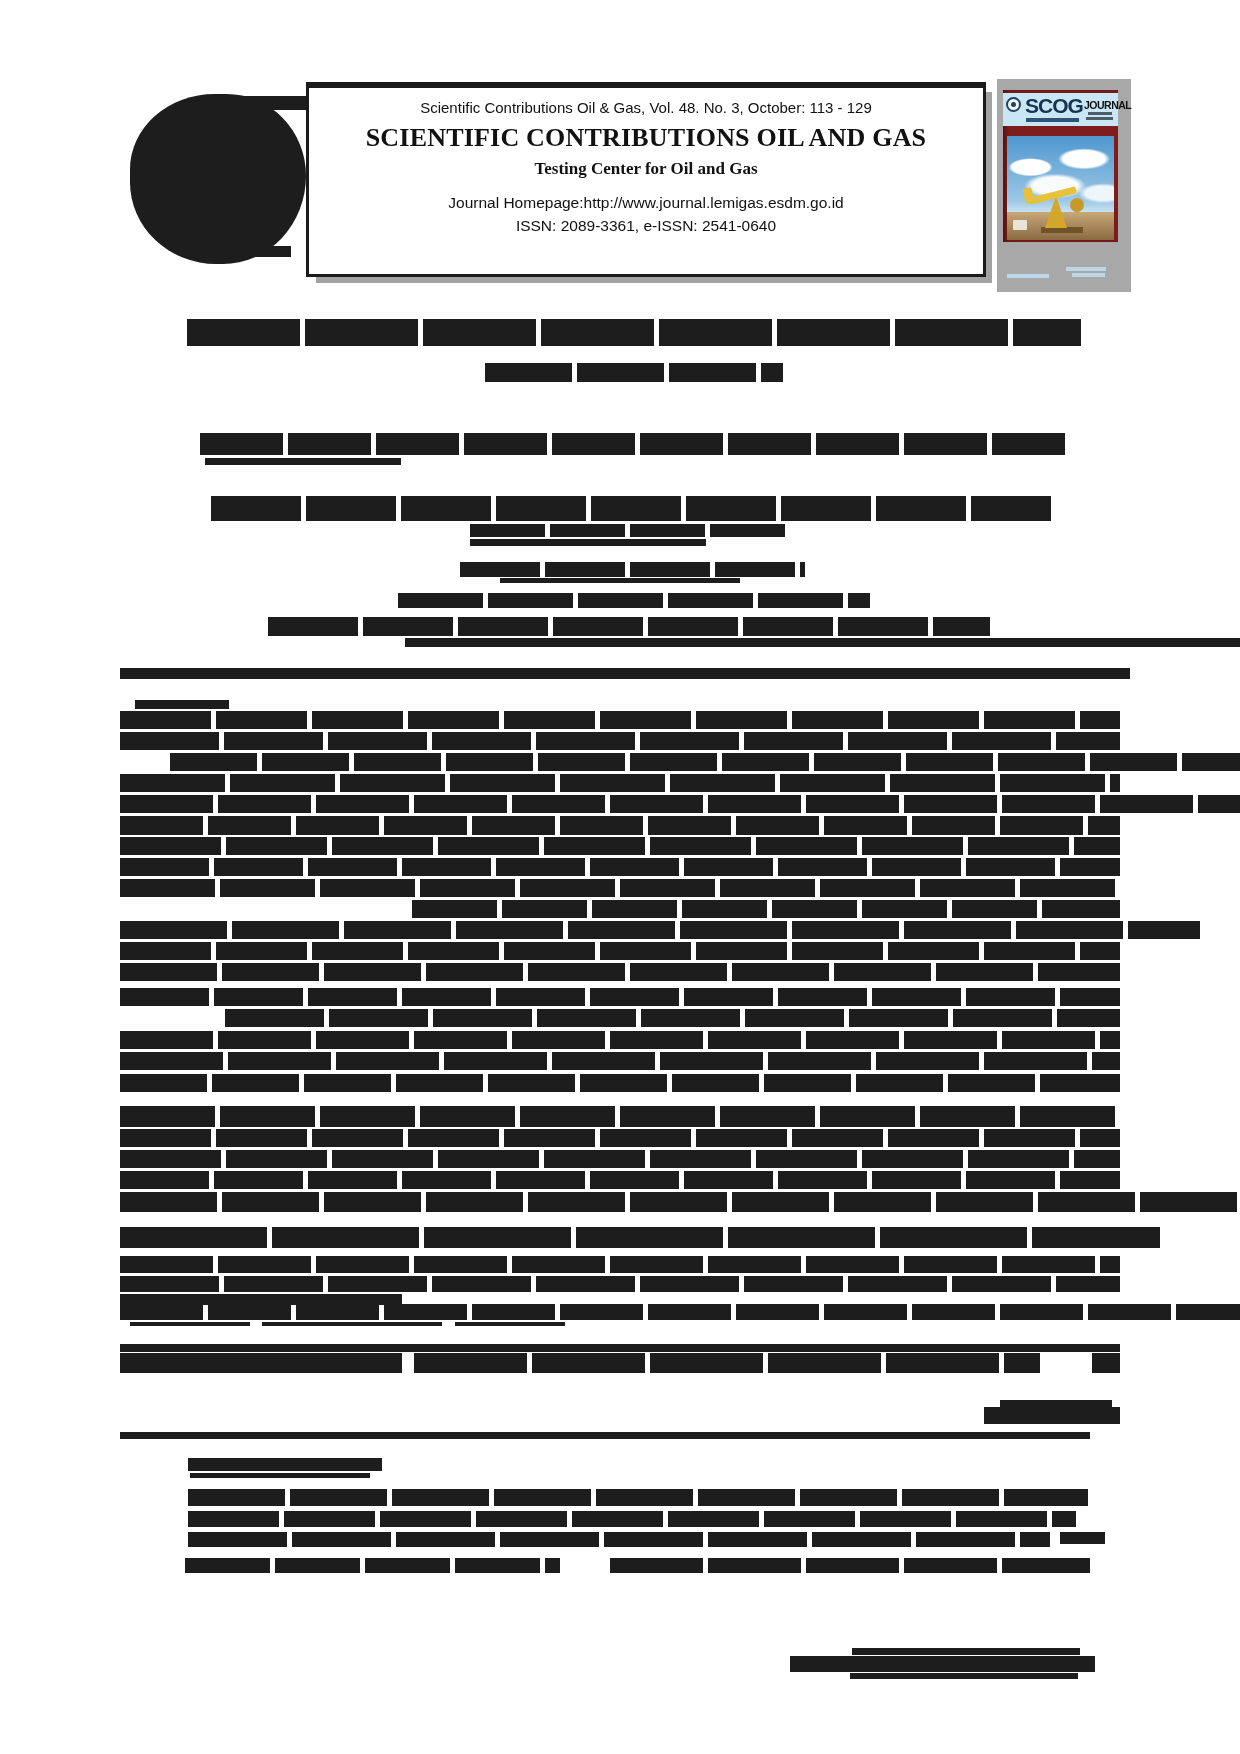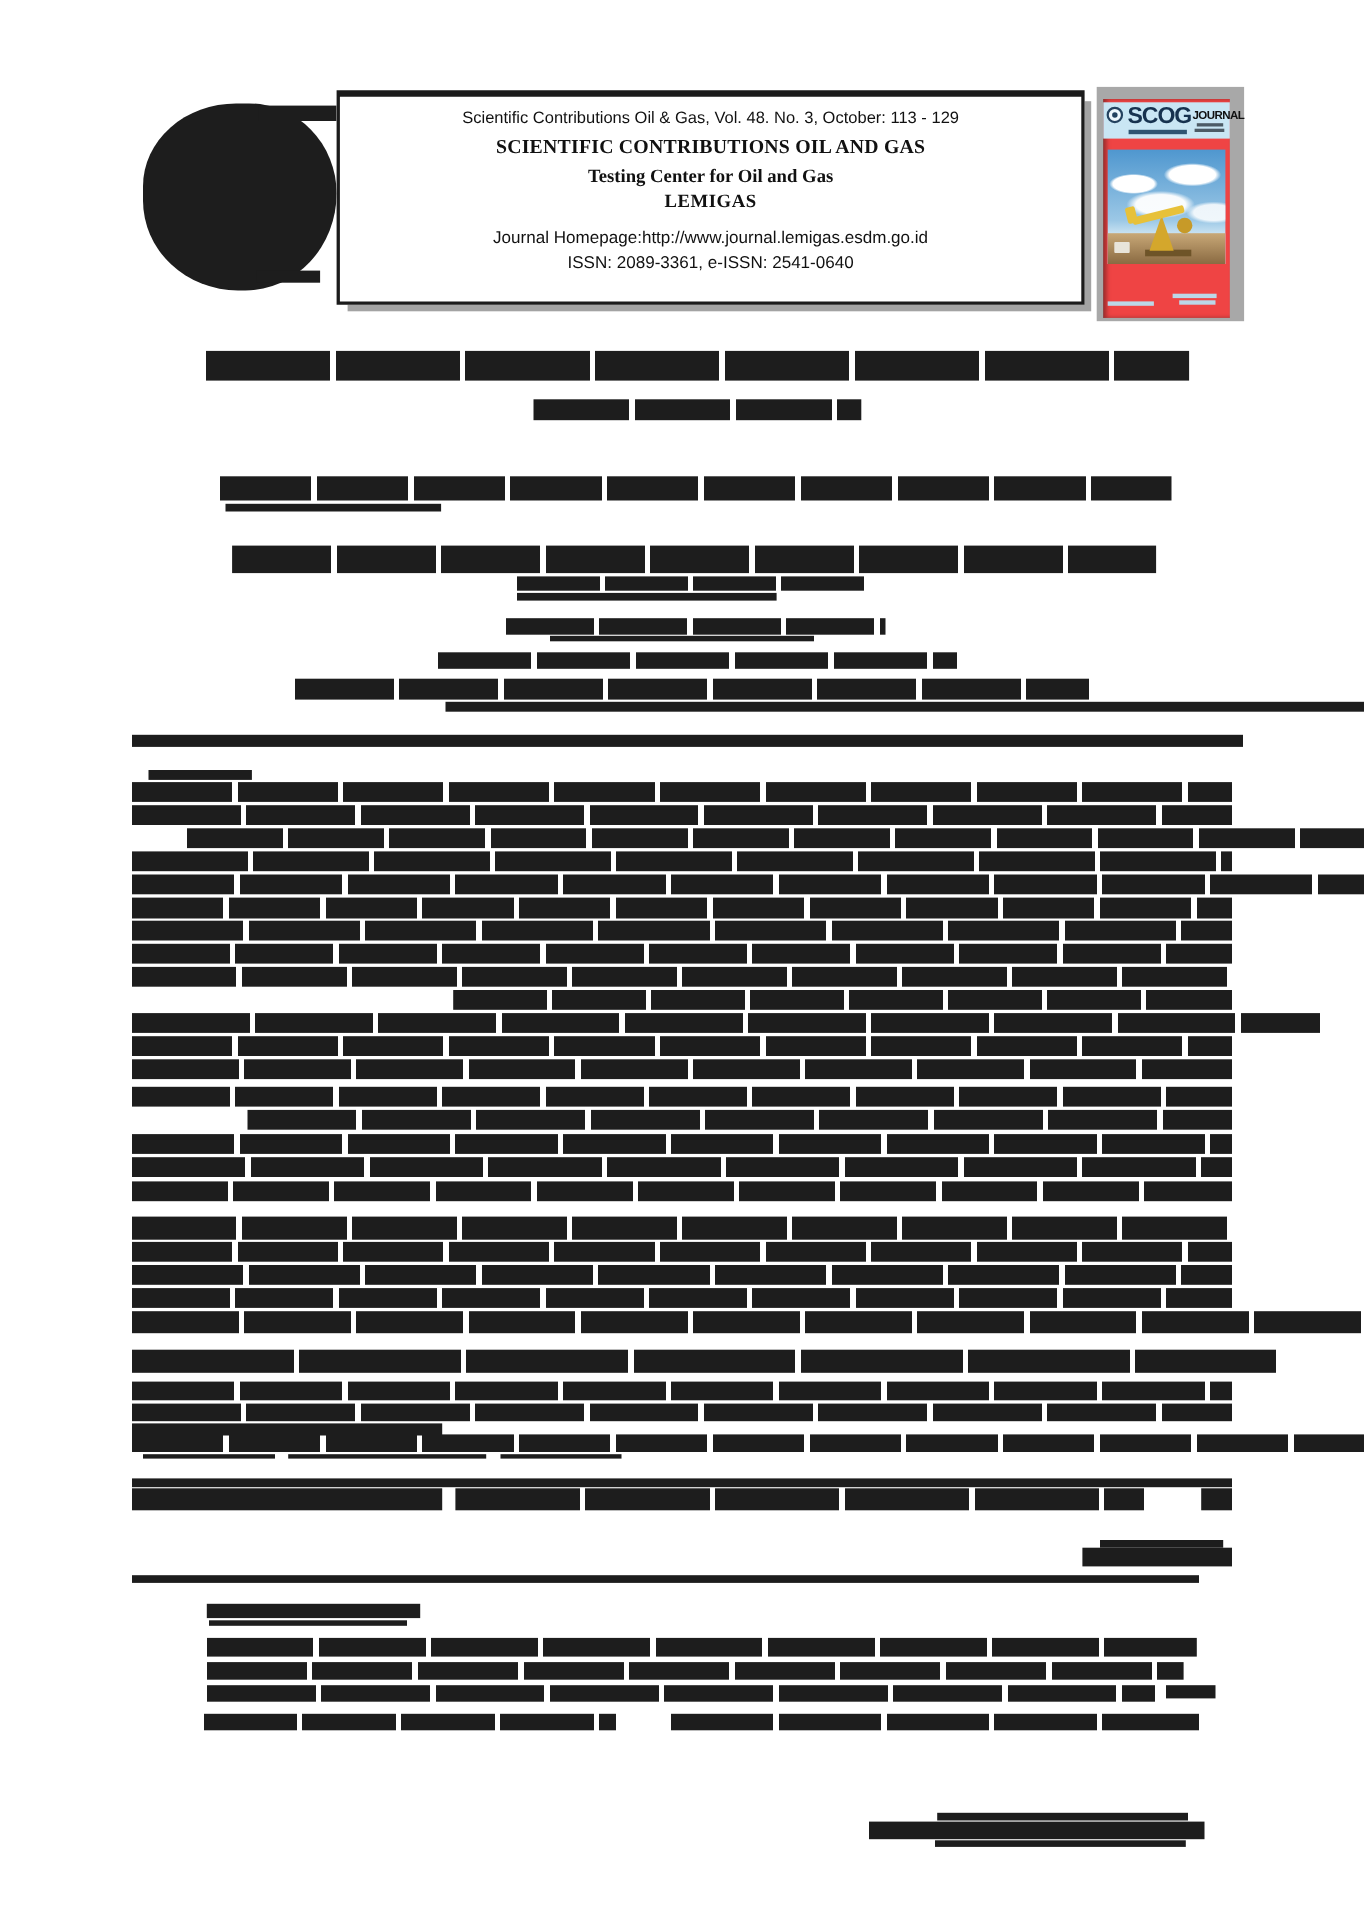--- a/index.html
+++ b/index.html
@@ -10,29 +10,29 @@
   .logo-blob{position:absolute;left:130px;top:94px;width:176px;height:170px;background:#1d1d1d;
              border-radius:50% 47% 49% 51% / 46% 50% 54% 50%;}
   .logo-bump1{position:absolute;left:235px;top:96px;width:71px;height:14px;background:#1d1d1d;}
   .logo-bump2{position:absolute;left:233px;top:246px;width:58px;height:11px;background:#1d1d1d;}
 
   
   .header-box{position:absolute;left:306px;top:82px;width:680px;height:195px;background:#fff;
               border:3px solid #1b1b1b;border-top-width:6px;box-sizing:border-box;
               box-shadow:8px 8px 0 -2px #a3a3a3;text-align:center;}
   .hb-citation{font-size:15px;margin-top:11px;}
-  .hb-title{font-family:"Liberation Serif",serif;font-weight:bold;font-size:18px;margin-top:7px;letter-spacing:.2px;}
+  .hb-title{font-family:"Liberation Serif",serif;font-weight:bold;font-size:26px;margin-top:7px;letter-spacing:.2px;}
   .hb-sub1{font-family:"Liberation Serif",serif;font-weight:bold;font-size:17px;margin-top:6px;}
   .hb-sub2{font-family:"Liberation Serif",serif;font-weight:bold;font-size:17px;margin-top:3px;letter-spacing:.5px;}
   .hb-home{font-size:15.5px;margin-top:15px;}
   .hb-issn{font-size:15.5px;margin-top:5px;}
 
   
   .cover-backdrop{position:absolute;left:997px;top:79px;width:134px;height:213px;background:#a8a8a8;}
-  .cover{position:absolute;left:6px;top:11px;width:115px;height:199px;background:#ef4444;
+  .cover{position:absolute;left:6px;top:11px;width:115px;height:152px;background:#7f1d1d;
          box-shadow:inset 3px 0 4px rgba(0,0,0,.35);}
   .cov-band{position:absolute;left:0;top:3px;width:115px;height:33px;background:#c9e6f4;}
   .cov-emblem{position:absolute;left:3px;top:4px;width:15px;height:15px;border-radius:50%;
               border:2px solid #24425f;background:#eef7fc;box-sizing:border-box;}
   .cov-emblem::after{content:"";position:absolute;left:3px;top:3px;width:5px;height:5px;border-radius:50%;background:#24425f;}
   .cov-scog{position:absolute;left:22px;top:1px;font-weight:bold;font-size:21px;letter-spacing:-1px;color:#16324f;}
   .cov-scog-cap{position:absolute;left:23px;top:25px;width:53px;height:4px;background:#2f5572;}
   .cov-journal{position:absolute;left:81px;top:6px;font-weight:bold;font-size:10.5px;color:#101010;letter-spacing:-0.5px;}
   .cov-j-bar1{position:absolute;left:85px;top:19px;width:24px;height:3px;background:#4c5b66;}
   .cov-j-bar2{position:absolute;left:83px;top:24px;width:27px;height:3px;background:#4c5b66;}
@@ -68,21 +68,20 @@
 <div class="page">
 
   <div class="logo-blob"></div>
   <div class="logo-bump1"></div>
   <div class="logo-bump2"></div>
 
   <div class="header-box">
     <div class="hb-citation">Scientific Contributions Oil &amp; Gas, Vol. 48. No. 3, October: 113 - 129</div>
     <div class="hb-title">SCIENTIFIC CONTRIBUTIONS OIL AND GAS</div>
     <div class="hb-sub1">Testing Center for Oil and Gas</div>
-    <div class="hb-sub2">LEMIGAS</div>
     <div class="hb-home">Journal Homepage:http://www.journal.lemigas.esdm.go.id</div>
     <div class="hb-issn">ISSN: 2089-3361, e-ISSN: 2541-0640</div>
   </div>
 
   <div class="cover-backdrop">
     <div class="cover">
       <div class="cov-band">
         <span class="cov-emblem"></span>
         <span class="cov-scog">SCOG</span>
         <span class="cov-scog-cap"></span>

